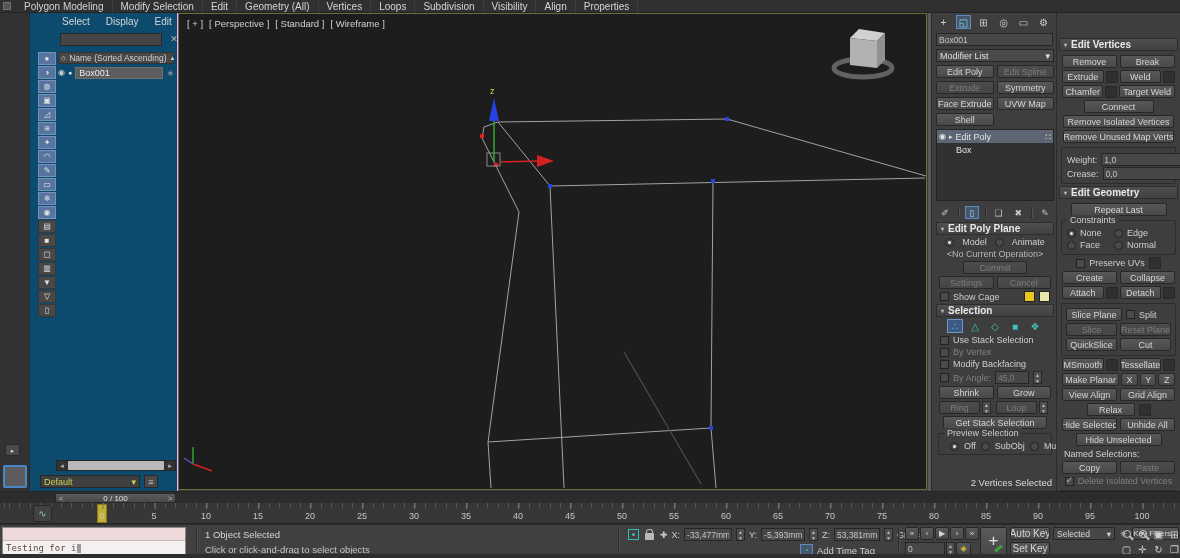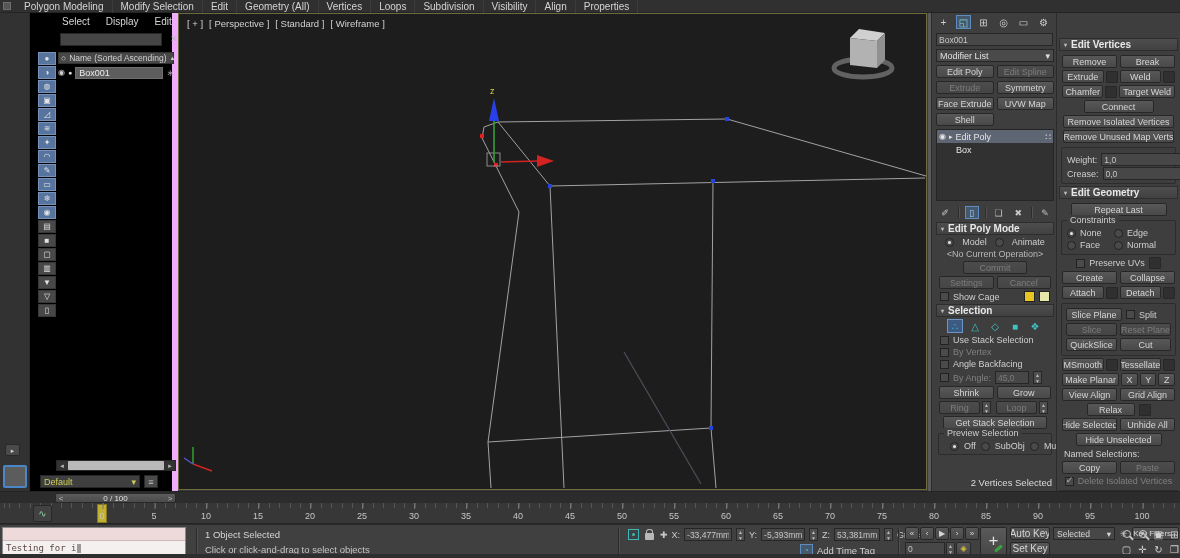--- a/index.html
+++ b/index.html
@@ -7,21 +7,21 @@
 .app{position:relative;width:1180px;height:558px;background:#3c3c3c;color:#ccc;font-size:10px;overflow:hidden}
 
 .menubar{position:absolute;left:0;top:0;width:100%;height:13px;background:#303030;border-bottom:1px solid #232323;display:flex;align-items:center;padding-left:16px}
 .appicon{position:absolute;left:3px;top:2px;width:8px;height:8px;background:#555;border:1px solid #6e6e6e}
 .mi{padding:0 8px;height:13px;line-height:13px;color:#d4d4d4;border-right:1px solid #3c3c3c;white-space:nowrap;font-size:10px}
 
 .leftstrip{position:absolute;left:0;top:13px;width:30px;height:478px;background:#323232;border-right:1px solid #2a2a2a}
 .flyout-btn{position:absolute;left:5px;top:431px;width:15px;height:12px;background:#4a4a4a;border:1px solid #282828;border-radius:2px;color:#ccc;font-size:7px;text-align:center;line-height:11px}
 .layout-tab{position:absolute;left:3px;top:452px;width:24px;height:23px;background:#5c5c5c;border:2px solid #4a86c8;border-radius:2px}
 
-.explorer{position:absolute;left:30px;top:13px;width:148px;height:478px;background:#000000;border-right:6px solid #f0abfc}
+.explorer{position:absolute;left:30px;top:13px;width:148px;height:478px;background:#0c4a6e;border-right:1px solid #f0abfc}
 .exp-menus{position:absolute;left:32px;top:3px;display:flex;gap:16px;color:#d6d6d6}
 .exp-search{position:absolute;left:30px;top:20px;width:102px;height:13px;background:#454545;border:1px solid #272727}
 .exp-x{position:absolute;left:138px;top:20px;width:12px;height:13px;color:#b8b8b8;font-size:9px;text-align:center;line-height:13px}
 .fcol{position:absolute;left:8px;top:39px;width:18px;display:flex;flex-direction:column;gap:1px}
 .fic{height:13px;display:flex;align-items:center;justify-content:center;font-size:8px;color:#e2e2e2;background:#484848;border:1px solid #383838}
 .fic.on{background:#56749e;border-color:#7492bc}
 .exp-head{position:absolute;left:28px;top:39px;width:116px;height:12px;display:flex;align-items:center;font-size:8.5px;color:#d2d2d2;background:#474747;border:1px solid #333;padding:0 2px;gap:3px;white-space:nowrap}
 .exp-row{position:absolute;left:28px;top:53px;width:116px;height:13px;display:flex;align-items:center;font-size:9px;gap:3px}
 .namebox{background:#5d5d5d;border:1px solid #6f6f6f;padding:0 10px 0 3px;color:#ececec;height:12px;line-height:11px;flex:1}
 .exp-scroll{position:absolute;left:26px;top:447px;width:120px;height:11px;background:#333;border:1px solid #272727;display:flex;align-items:center}
@@ -303,21 +303,21 @@
       <span class="stsep"></span>
       <span class="sticon on">▯</span>
       <span class="stsep"></span>
       <span class="sticon">❏</span>
       <span class="sticon">✖</span>
       <span class="stsep"></span>
       <span class="sticon">✎</span>
     </div>
     <div class="roll">
       <span class="ra">▾</span>
-      <span>Edit Poly Mode</span>
+      <span>Edit Poly Plane</span>
     </div>
     <div class="lblrow" style="justify-content:center;gap:8px">
       <span class="rad on"></span>
         <span>Model</span>
       <span class="rad"></span>
         <span>Animate</span>
     </div>
     <div class="lblrow" style="justify-content:center;color:#b8b8b8">&lt;No Current Operation&gt;</div>
     <div class="lblrow" style="justify-content:center">
         <span class="b dis" style="width:64px">Commit</span>
@@ -346,21 +346,21 @@
     <div class="lblrow">
         <span class="cb"></span>
         <span>Use Stack Selection</span>
       </div>
     <div class="lblrow dis">
         <span class="cb"></span>
         <span>By Vertex</span>
       </div>
     <div class="lblrow">
         <span class="cb"></span>
-        <span>Angle Backfacing</span>
+        <span>Modify Backfacing</span>
       </div>
     <div class="lblrow dis">
         <span class="cb"></span>
       <span>By Angle:</span>
       <input class="field dis" style="width: 34px;" readonly="" value="45,0">
       <span class="sp"></span>
     </div>
     <div class="r2">
         <span class="b">Shrink</span>
       <span class="b">Grow</span>

